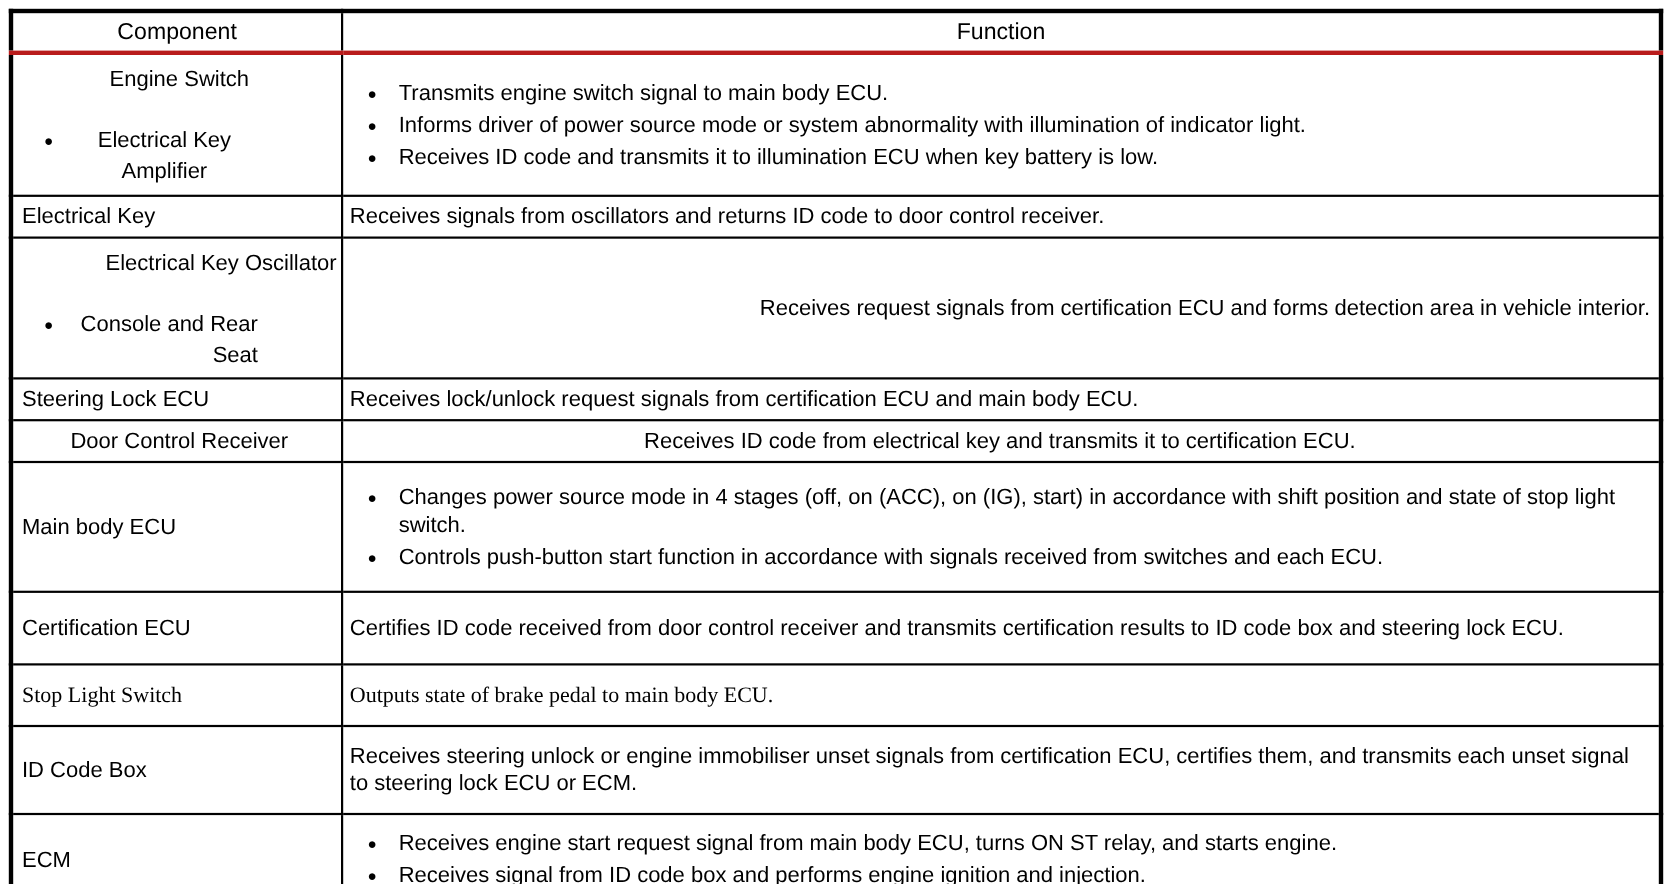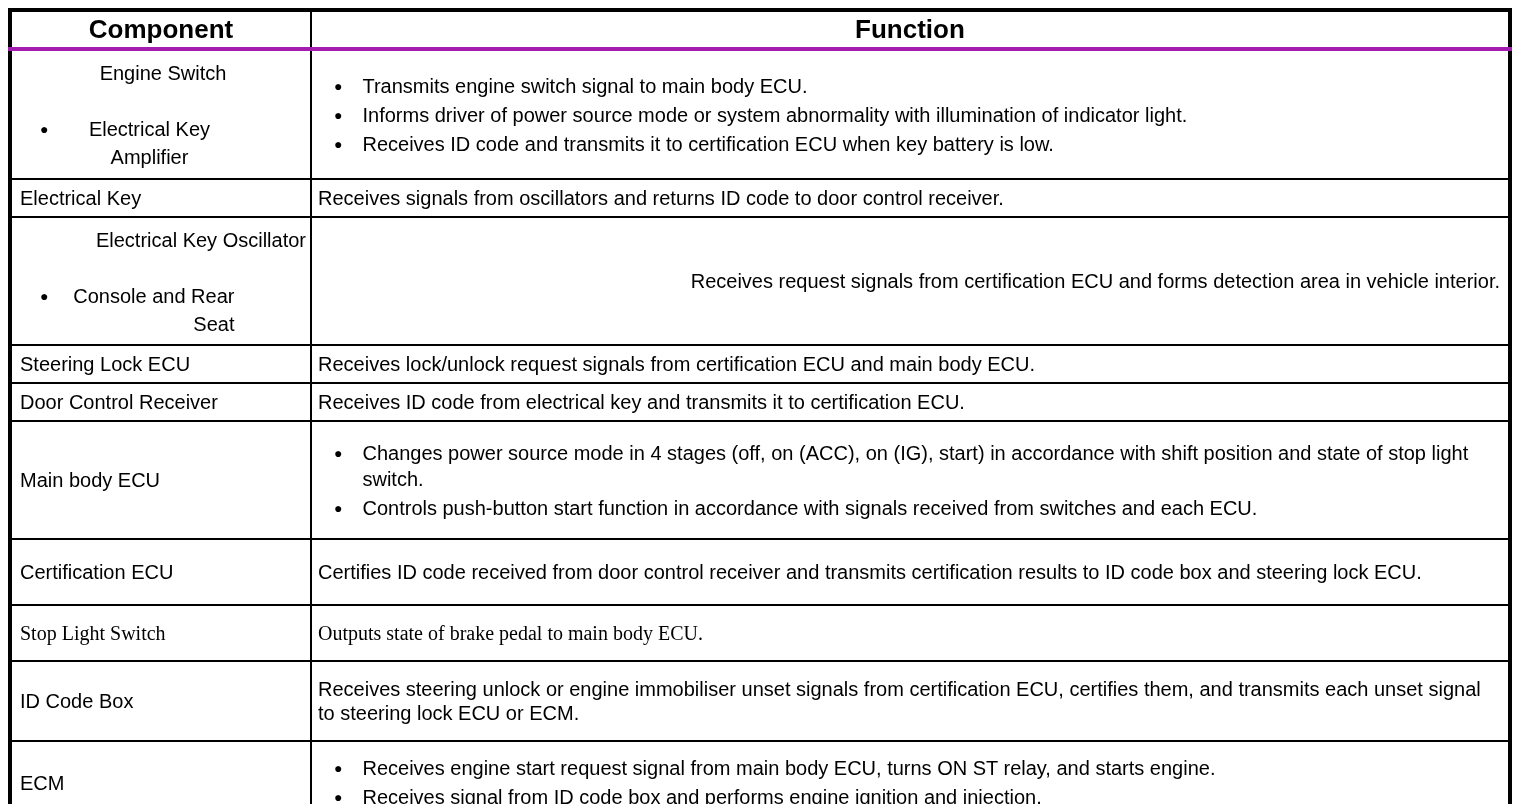--- a/index.html
+++ b/index.html
@@ -21,23 +21,23 @@
     border-collapse: collapse;
     width: 1504px;
     table-layout: fixed;
     border: 4px solid #000;
   }
   .cf-table th, .cf-table td {
     border: 2px solid #000;
     box-sizing: border-box;
   }
   .cf-table thead th {
-    border-bottom: 4px solid #a21caf;
-    font-weight: bold;
-    font-size: 26px;
+    border-bottom: 4px solid #b91c1c;
+    font-weight: normal;
+    font-size: 21px;
     text-align: center;
     height: 38px;
     padding: 2px 4px;
   }
   th.col-comp, td.comp { width: 301px; }
   td.comp {
     vertical-align: middle;
     padding: 6px 4px 6px 8px;
   }
   td.comp.top {
@@ -106,21 +106,21 @@
             <div class="bi fn-bi">
               <span class="dot">●</span>
               <span class="bi-text">Transmits engine switch signal to main body ECU.</span>
             </div>
             <div class="bi fn-bi">
               <span class="dot">●</span>
               <span class="bi-text">Informs driver of power source mode or system abnormality with illumination of indicator light.</span>
             </div>
             <div class="bi fn-bi">
               <span class="dot">●</span>
-              <span class="bi-text">Receives ID code and transmits it to certification ECU when key battery is low.</span>
+              <span class="bi-text">Receives ID code and transmits it to illumination ECU when key battery is low.</span>
             </div>
           </td>
         </tr>
         <tr style="height: 36px;">
           <td class="comp">
             <div class="comp-title">Electrical Key</div>
           </td>
           <td class="fn">
             <div class="fn-text">Receives signals from oscillators and returns ID code to door control receiver.</div>
           </td>
@@ -138,21 +138,21 @@
           </td>
         </tr>
         <tr style="height: 38px;">
           <td class="comp">
             <div class="comp-title">Steering Lock ECU</div>
           </td>
           <td class="fn">
             <div class="fn-text">Receives lock/unlock request signals from certification ECU and main body ECU.</div>
           </td>
         </tr>
-        <tr style="height: 35px;">
+        <tr style="height: 35px; text-align: center;">
           <td class="comp">
             <div class="comp-title">Door Control Receiver</div>
           </td>
           <td class="fn">
             <div class="fn-text">Receives ID code from electrical key and transmits it to certification ECU.</div>
           </td>
         </tr>
         <tr style="height: 118px;">
           <td class="comp">
             <div class="comp-title">Main body ECU</div>

